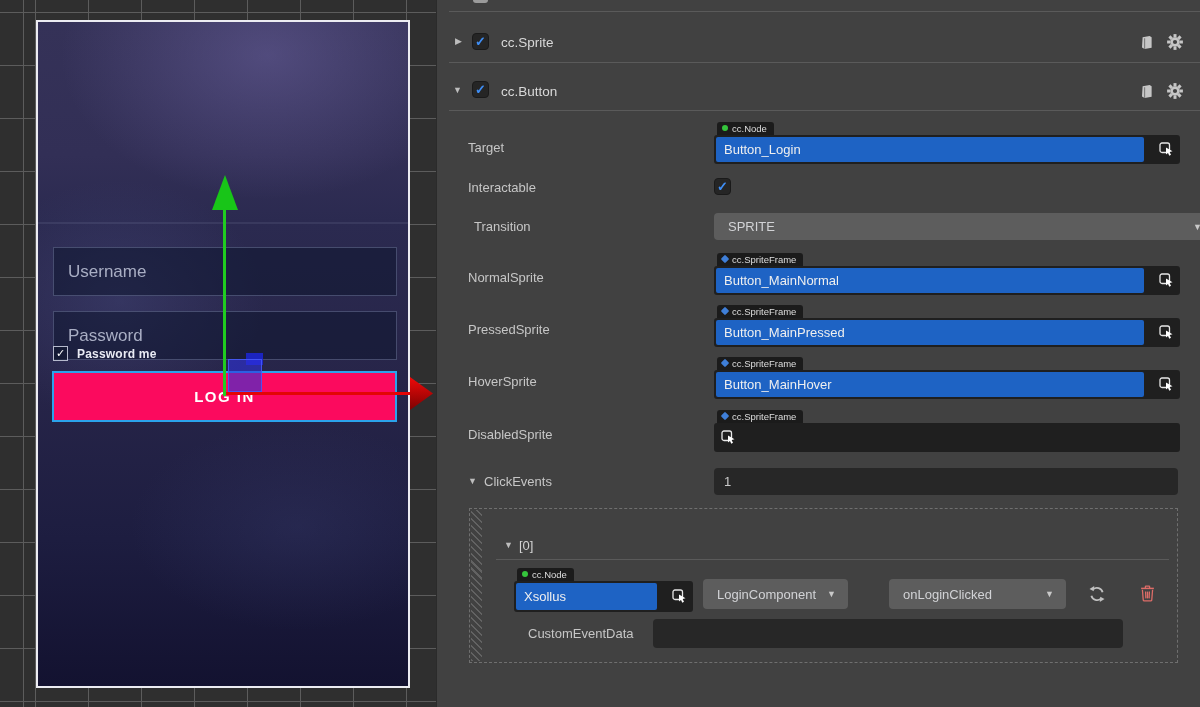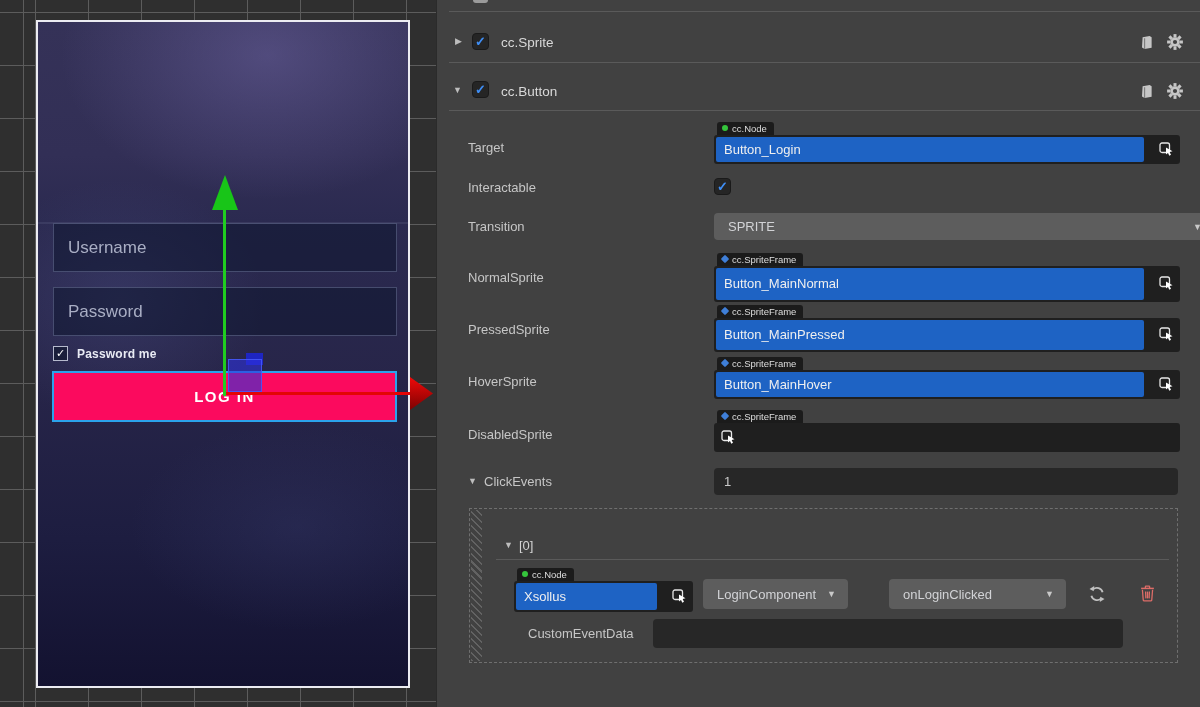--- a/index.html
+++ b/index.html
@@ -19,21 +19,21 @@
     background:
       radial-gradient(90% 35% at 62% 5%, rgba(116,106,170,.45), rgba(116,106,170,0) 62%),
       radial-gradient(60% 28% at 22% 42%, rgba(78,82,138,.33), transparent 65%),
       radial-gradient(75% 26% at 70% 76%, rgba(58,62,112,.30), transparent 60%),
       linear-gradient(180deg,#353258 0%,#322f56 20%,#2b2a50 30%,#272549 54%,#1d1d40 78%,#131230 100%); }
   .seam { position:absolute; left:38px; top:222px; width:370px; height:2px;
     background:rgba(185,192,230,.10); }
   .scene-input { position:absolute; left:53px; width:344px; height:49px;
     background:rgba(15,21,48,.55); border:1px solid rgba(125,132,170,.45);
     display:flex; align-items:center; padding-left:14px;
-    color:#a9aec4; font-size:17px; }
+    color:#a9aec4; font-size:17px;margin-top:24px; }
   #remember-box { position:absolute; left:53px; top:346px; width:15px; height:15px;
     background:rgba(18,24,48,.65); border:1px solid #b6bacd; display:flex;
     align-items:center; justify-content:center; color:#fff; font-size:11px; }
   #remember-label { position:absolute; left:77px; top:347px; color:#e9ebf4;
     font-size:12px; font-weight:bold; letter-spacing:.2px; }
   #login-btn { position:absolute; left:52px; top:371px; width:345px; height:51px;
     background:#fb0a5e; border:2px solid #2ba3ec; display:flex; align-items:center;
     justify-content:center; color:#fff; font-weight:bold; font-size:15px;
     letter-spacing:1.5px; }
   
@@ -210,50 +210,50 @@
           </svg>
       </div>
     </div>
   </div>
 
   <span class="row-label" style="left:31px;top:180px">Interactable</span>
   <div class="chk" style="left:277px;top:178px">
       <span>✓</span>
     </div>
 
-  <span class="row-label" style="left:31px;top:219px">Transition</span>
+  <span class="row-label" style="left:37px;top:219px">Transition</span>
   <div class="dropdown" style="left:277px;top:213px;width:500px;height:27px">
     <span>SPRITE</span>
     <span class="dd-tri">▼</span>
   </div>
 
   <span class="row-label" style="left:31px;top:270px">NormalSprite</span>
   <div class="obj-wrap" style="left:277px;top:250px;width:466px">
     <div class="badge">
         <span class="dot dot-frame"></span>
         <span>cc.SpriteFrame</span>
       </div>
-    <div class="obj-field" style="height:36px">
+    <div class="obj-field" style="height:29px">
       <div class="obj-value">Button_MainNormal</div>
       <div class="picker">
         <svg width="15" height="15" viewBox="0 0 15 15">
             <rect x="1" y="1" width="9.5" height="9.5" rx="2" fill="none" stroke="#e8e8e8" stroke-width="1.3"></rect>
             <path d="M7 5.5 L13.5 9.2 L10.6 9.9 L12 12.8 L10.3 13.7 L8.9 10.8 L7 12.4 Z" fill="#fff"></path>
           </svg>
       </div>
     </div>
   </div>
 
   <span class="row-label" style="left:31px;top:322px">PressedSprite</span>
   <div class="obj-wrap" style="left:277px;top:302px;width:466px">
     <div class="badge">
         <span class="dot dot-frame"></span>
         <span>cc.SpriteFrame</span>
       </div>
-    <div class="obj-field" style="height:34px">
+    <div class="obj-field" style="height:29px">
       <div class="obj-value">Button_MainPressed</div>
       <div class="picker">
         <svg width="15" height="15" viewBox="0 0 15 15">
             <rect x="1" y="1" width="9.5" height="9.5" rx="2" fill="none" stroke="#e8e8e8" stroke-width="1.3"></rect>
             <path d="M7 5.5 L13.5 9.2 L10.6 9.9 L12 12.8 L10.3 13.7 L8.9 10.8 L7 12.4 Z" fill="#fff"></path>
           </svg>
       </div>
     </div>
   </div>
 

